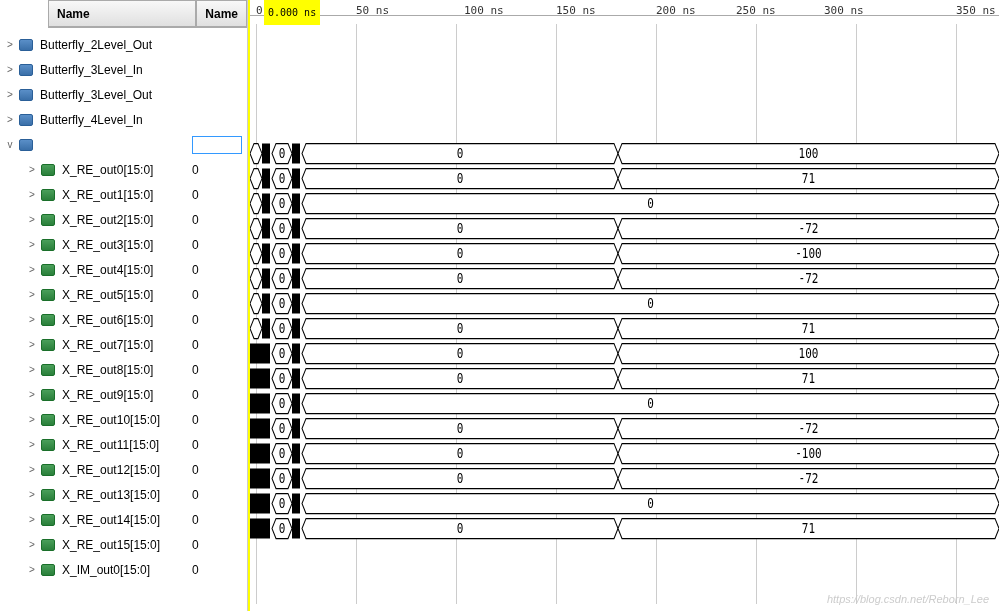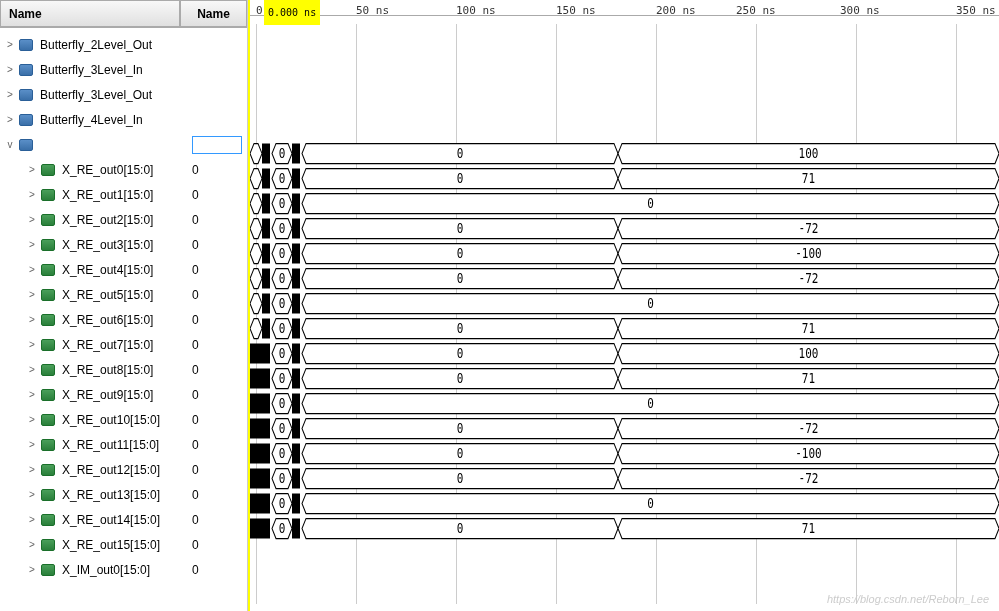--- a/index.html
+++ b/index.html
@@ -1,19 +1,19 @@
 <!DOCTYPE html>
 <html><head>
 <meta charset="utf-8">
 <style>
   * { margin: 0; padding: 0; box-sizing: border-box; }
   body { font-family: Arial, sans-serif; font-size: 12px; width: 999px; height: 611px; overflow: hidden; position: relative; background: #fff; }
   .container { display: flex; width: 100%; height: 100%; }
   .left-panel { width: 248px; border-right: 1px solid #ccc; display: flex; flex-direction: column; }
-  .header-row { display: flex; height: 28px; border-bottom: 1px solid #aaa; background: linear-gradient(#f8f8f8, #e8e8e8); }
+  .header-row { display: flex; height: 28px; border-bottom: 1px solid #aaa; background: linear-gradient(#f8f8f8, #e8e8e8); margin-left: 48px; }
   .name-header { width: 180px; padding: 6px 8px; font-weight: bold; border: 1px solid #aaa; border-right: 1px solid #aaa; background: linear-gradient(#f8f8f8, #e0e0e0); }
   .value-header { flex: 1; padding: 6px 8px; font-weight: bold; text-align: center; border: 1px solid #aaa; background: linear-gradient(#f8f8f8, #e0e0e0); }
   .tree { flex: 1; overflow-y: auto; padding-top: 4px; }
   .tree-row { display: flex; align-items: center; height: 25px; padding-left: 4px; }
   .tree-row.selected .name-cell { border: 1px solid #3399ff; background: #fff; }
   .tree-row.selected .value-box { border: 1px solid #3399ff; background: #fff; height: 18px; width: 50px; }
   .exp { width: 12px; color: #666; font-size: 10px; text-align: center; cursor: pointer; }
   .icon { width: 14px; height: 12px; margin: 0 3px; display: inline-block; }
   .icon-struct { background: linear-gradient(#5a8fc8, #3a6fa8); border: 1px solid #2a5f98; border-radius: 2px; }
   .icon-bus { background: linear-gradient(#4a9f5a, #2a7f3a); border: 1px solid #1a6f2a; border-radius: 2px; }
@@ -222,29 +222,29 @@
         </div>
       </div>
   </div>
   <div class="wave-panel">
     <div class="cursor-label">0.000 ns</div>
     <div class="ruler" id="ruler">
         <span class="ruler-tick" style="left: 8px;">0 ns</span>
         <div class="ruler-line" style="left: 8px;"></div>
         <span class="ruler-tick" style="left: 108px;">50 ns</span>
         <div class="ruler-line" style="left: 108px;"></div>
-        <span class="ruler-tick" style="left: 208px;">100 ns</span>
+        <span class="ruler-tick" style="left: 216px;">100 ns</span>
         <div class="ruler-line" style="left: 208px;"></div>
         <span class="ruler-tick" style="left: 308px;">150 ns</span>
         <div class="ruler-line" style="left: 308px;"></div>
         <span class="ruler-tick" style="left: 408px;">200 ns</span>
         <div class="ruler-line" style="left: 408px;"></div>
         <span class="ruler-tick" style="left: 488px; text-align: right;">250 ns</span>
         <div class="ruler-line" style="left: 508px;"></div>
-        <span class="ruler-tick" style="left: 592px;">300 ns</span>
+        <span class="ruler-tick" style="left: 576px;">300 ns</span>
         <div class="ruler-line" style="left: 608px;"></div>
         <span class="ruler-tick" style="left: 708px;">350 ns</span>
         <div class="ruler-line" style="left: 708px;"></div>
       </div>
     <div class="cursor-line"></div>
     <div class="waves" id="waves">
       <div class="wave-spacer"></div>
     <div class="wave-row">
           <svg viewBox="0 0 751 20" preserveAspectRatio="none">
             <path d="M 2 10 L 6 2 L 10 2 L 14 10 L 10 18 L 6 18 Z" fill="#fff" stroke="#000" stroke-width="1"></path>

